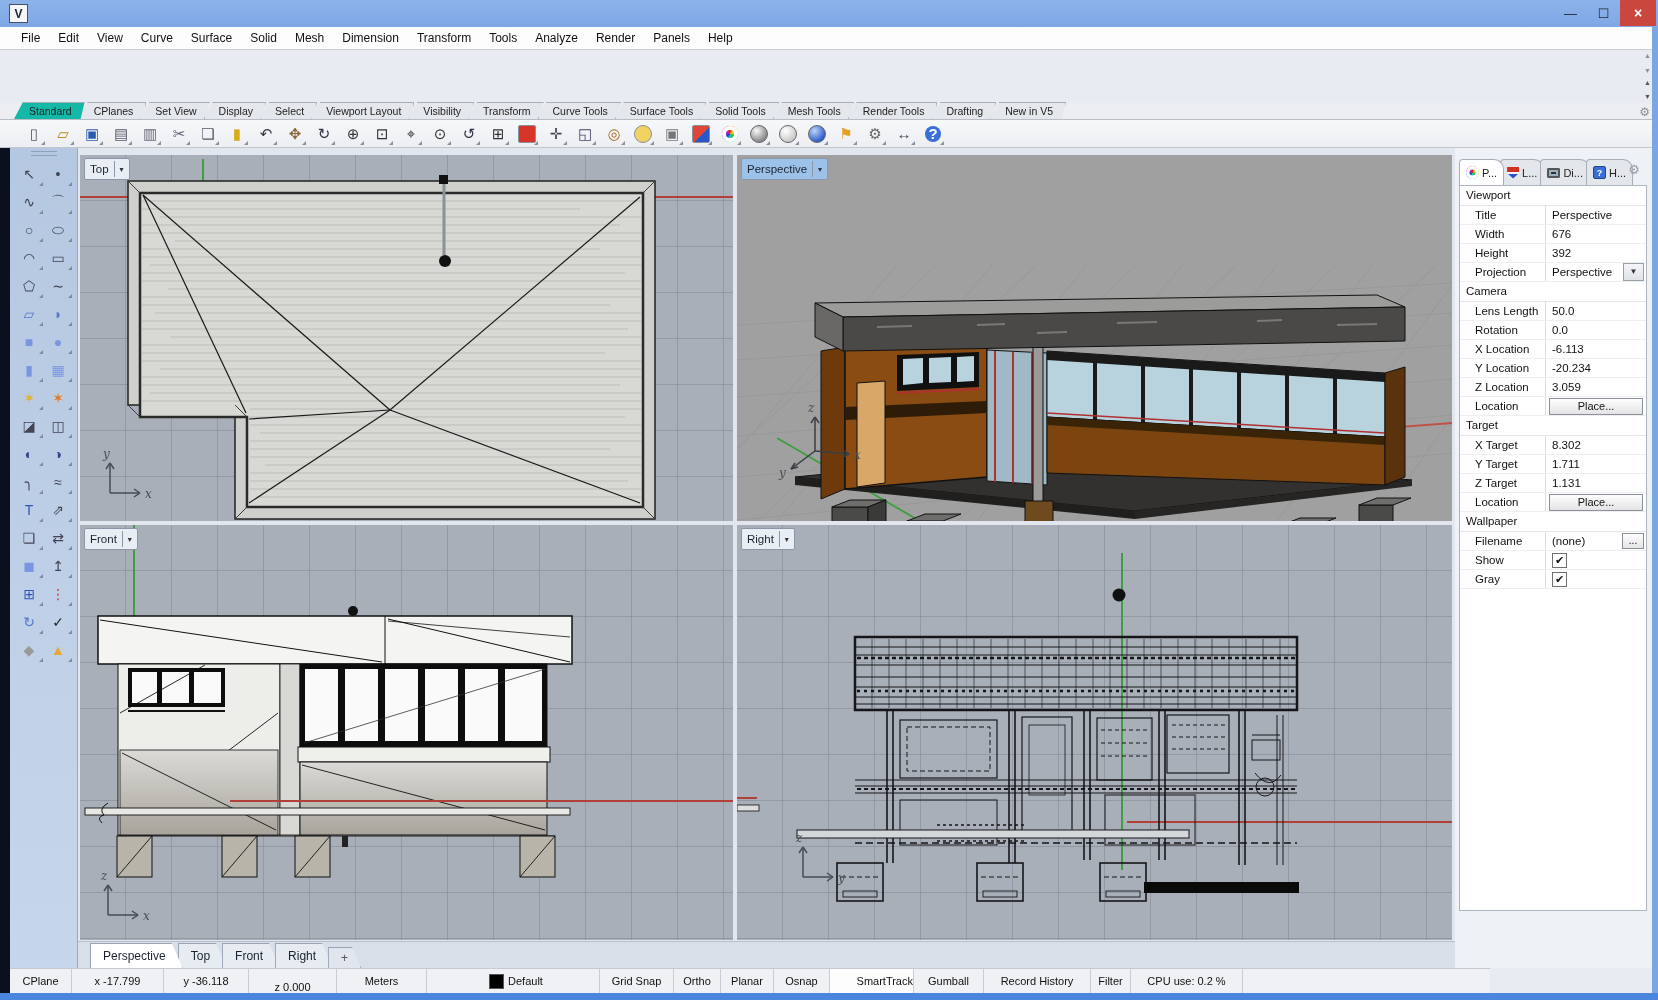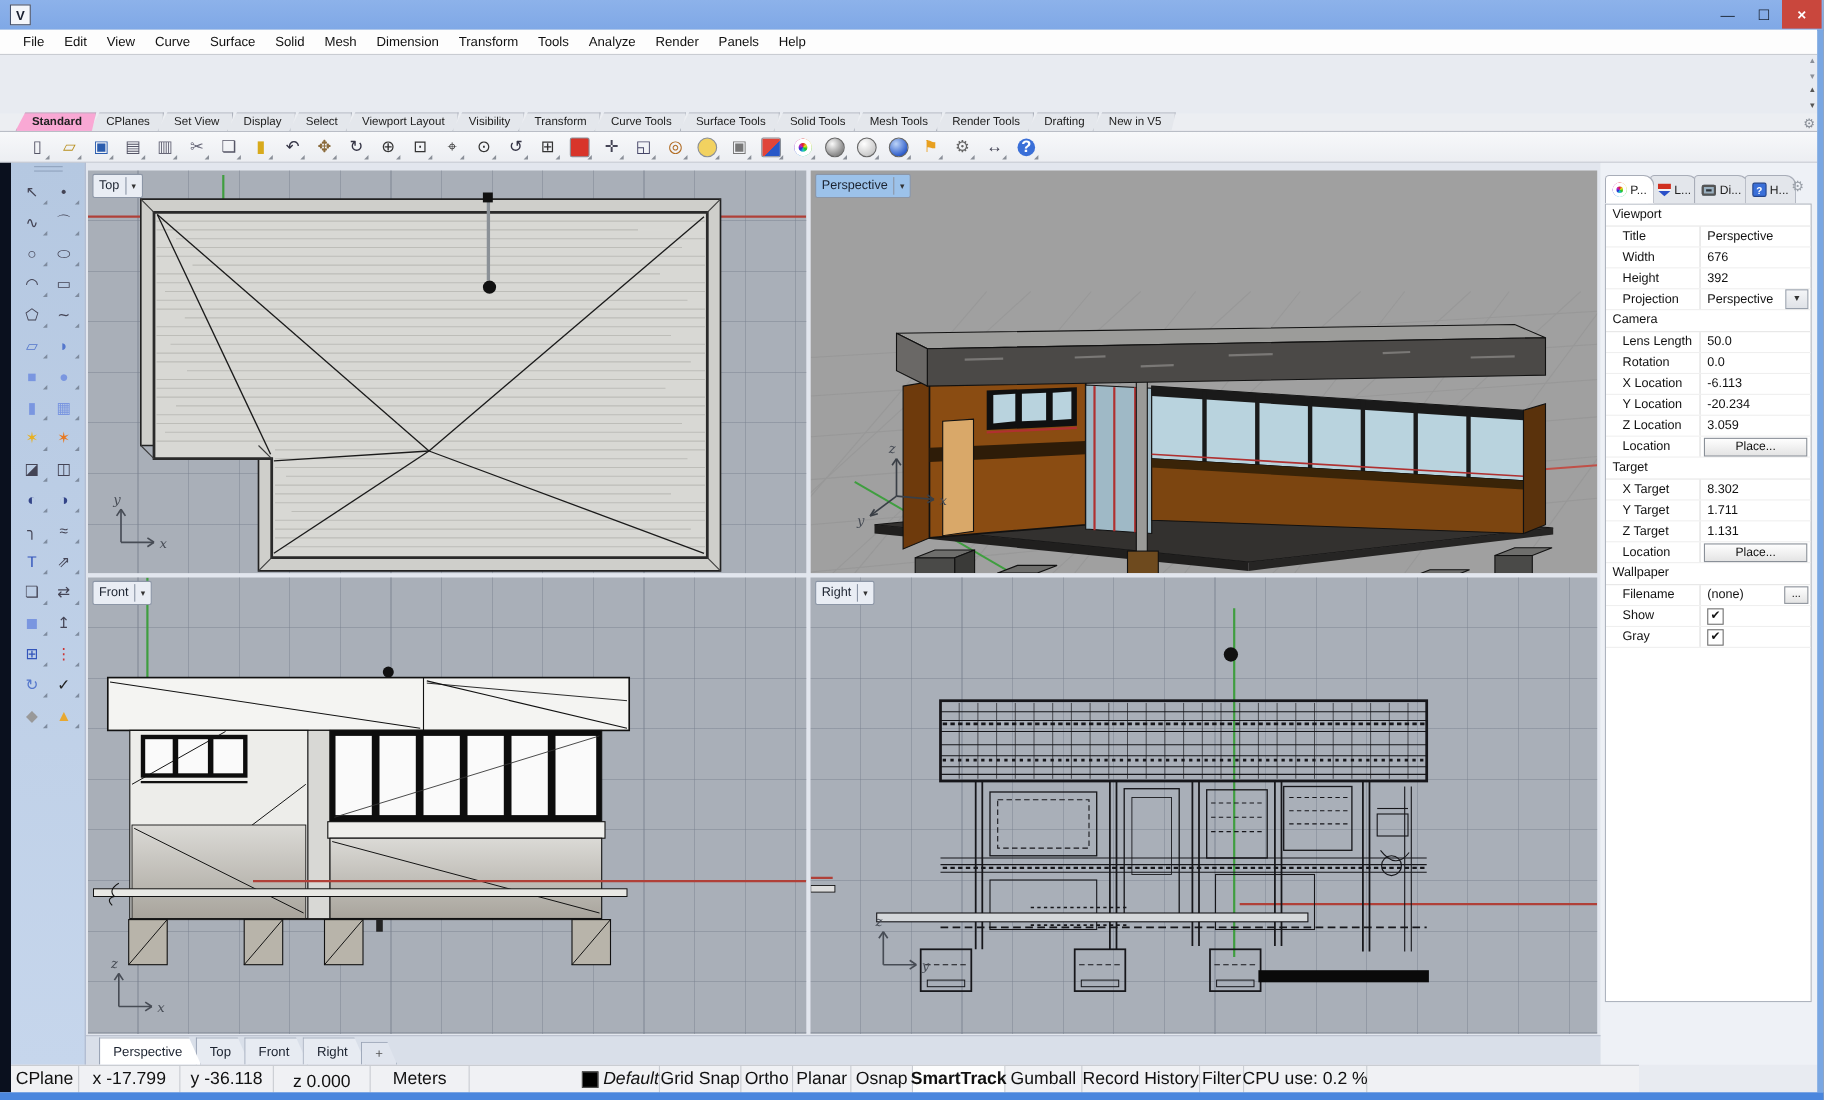--- a/index.html
+++ b/index.html
@@ -34,21 +34,21 @@
                justify-content:space-between;color:#8a8f98;font-size:7px;}
   #hist-scroll{top:52px;height:22px;}
   #cmd-spin{top:79px;height:21px;color:#555;}
 
   
   #tabrow{left:0;top:103px;width:1652px;height:17px;background:#eceef2;border-bottom:1px solid #b9bdc6;
           display:flex;align-items:flex-end;padding-left:14px;box-sizing:border-box;}
   .ttab{height:16px;line-height:16px;font-size:10.5px;padding:0 12px 0 14px;margin-right:-6px;color:#222;
         background:#e4e7ec;border:1px solid #a8adb8;border-bottom:none;
         clip-path:polygon(9px 0,100% 0,calc(100% - 4px) 100%,0 100%);}
-  .ttab.active{background:#f9a8d4;z-index:3;font-weight:bold;}
+  .ttab.active{background:#14b8a6;z-index:3;font-weight:normal;}
   #tabrow-gear{position:absolute;right:8px;top:105px;font-size:12px;color:#8a8f98;}
 
   
   #toolbar{left:0;top:120px;width:1652px;height:28px;background:linear-gradient(180deg,#f7f8fa,#eceef2);
            border-bottom:1px solid #c2c6ce;display:flex;align-items:center;padding-left:22px;box-sizing:border-box;}
   .ticon{position:relative;width:24px;height:24px;margin-right:5px;display:flex;align-items:center;
          justify-content:center;border-radius:3px;}
   .ticon .tg{font-size:15px;line-height:1;}
   .ticon::after{content:"";position:absolute;right:1px;bottom:1px;border-left:4px solid transparent;
                 border-bottom:4px solid #8a8f98;}
@@ -127,24 +127,24 @@
           display:flex;align-items:flex-end;padding-left:12px;box-sizing:border-box;}
   .vtab{height:24px;line-height:24px;padding:0 16px 0 12px;margin-right:-5px;background:#e7ebf2;
         border:1px solid #9aa4b5;border-bottom:none;font-size:12px;color:#1c2330;
         clip-path:polygon(0 0,calc(100% - 11px) 0,100% 100%,0 100%);}
   .vtab.active{background:#fff;z-index:3;}
   .vtab-add{height:20px;line-height:20px;padding:0 12px;background:#e0e5ee;border:1px solid #9aa4b5;
         border-bottom:none;color:#555;clip-path:polygon(0 0,calc(100% - 9px) 0,100% 100%,0 100%);}
 
   
   #statusbar{left:10px;top:968px;width:1480px;height:25px;background:#f0f1f4;border-top:1px solid #c6c9cf;
-             display:flex;align-items:stretch;box-sizing:border-box;font-size:16px;}
+             display:flex;align-items:stretch;box-sizing:border-box;font-size:11px;}
   .scell{display:flex;align-items:center;justify-content:center;border-right:1px solid #c9ccd2;
          color:#111;box-sizing:border-box;white-space:nowrap;}
-  .scell.active{background:#fdfdfd;font-weight:bold;}
+  .scell.active{background:#fdfdfd;font-weight:normal;justify-content:flex-end;}
   .swatch{width:13px;height:13px;background:#000;border:1px solid #555;margin-right:4px;}
 
   #rightstrip{left:1652px;top:27px;width:6px;height:966px;background:#7aa7e2;}
   #bottomstrip{left:0;top:993px;width:1658px;height:7px;background:#4a86dd;}
 
   svg text.axlbl{font-family:"DejaVu Serif",serif;font-style:italic;font-size:12px;fill:#474c55;}
 </style>
 </head>
 <body>
 
@@ -899,21 +899,21 @@
       </div>
       <div class="scell" style="width: 85px;">
         <span>y -36.118</span>
       </div>
       <div class="scell" style="width: 88px; align-items: flex-end;">
         <span>z 0.000</span>
       </div>
       <div class="scell" style="width: 90px;">
         <span>Meters</span>
       </div>
-      <div class="scell" style="width: 173px; justify-content: flex-end; padding-left: 6px; font-style: italic;">
+      <div class="scell" style="width: 173px; justify-content: center; padding-left: 6px;">
         <span class="swatch"></span>
         <span>Default</span>
       </div>
       <div class="scell" style="width: 74px;">
         <span>Grid Snap</span>
       </div>
       <div class="scell" style="width: 47px;">
         <span>Ortho</span>
       </div>
       <div class="scell" style="width: 53px;">

